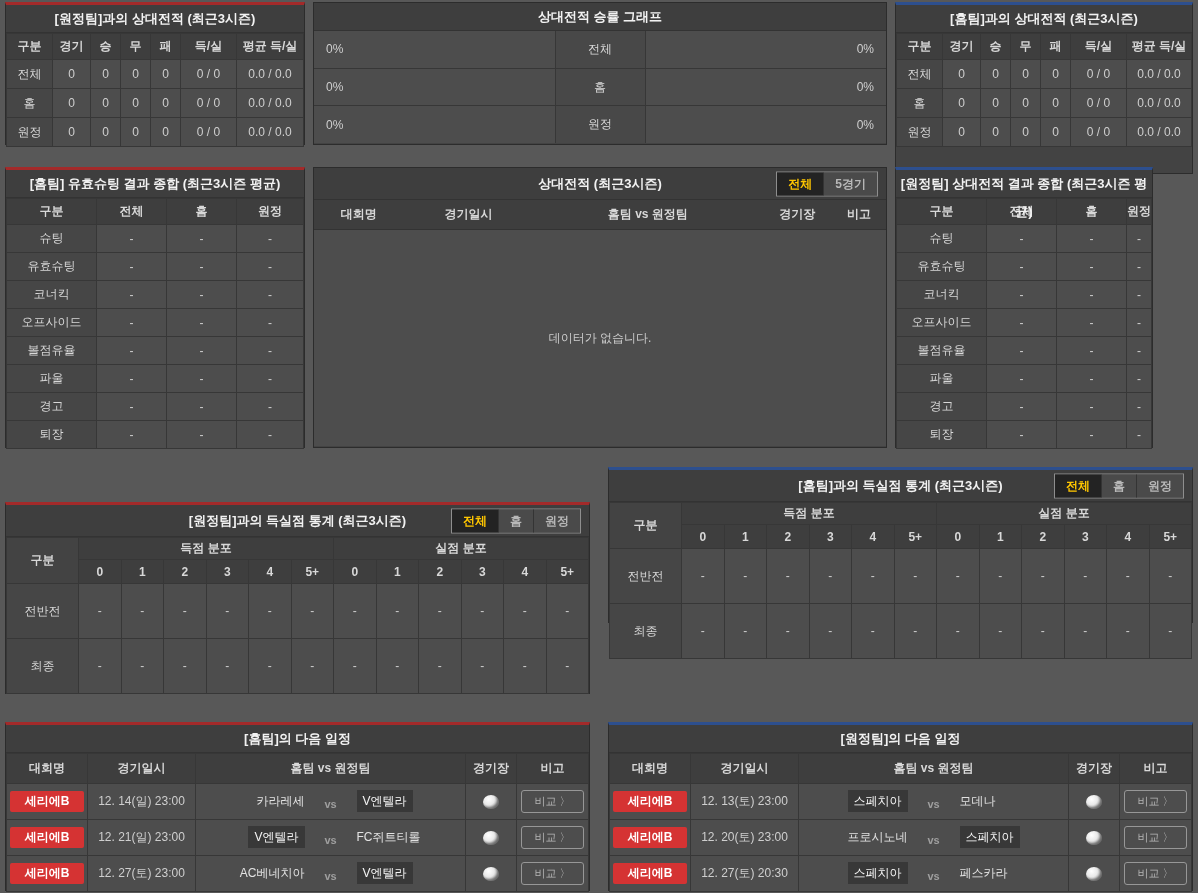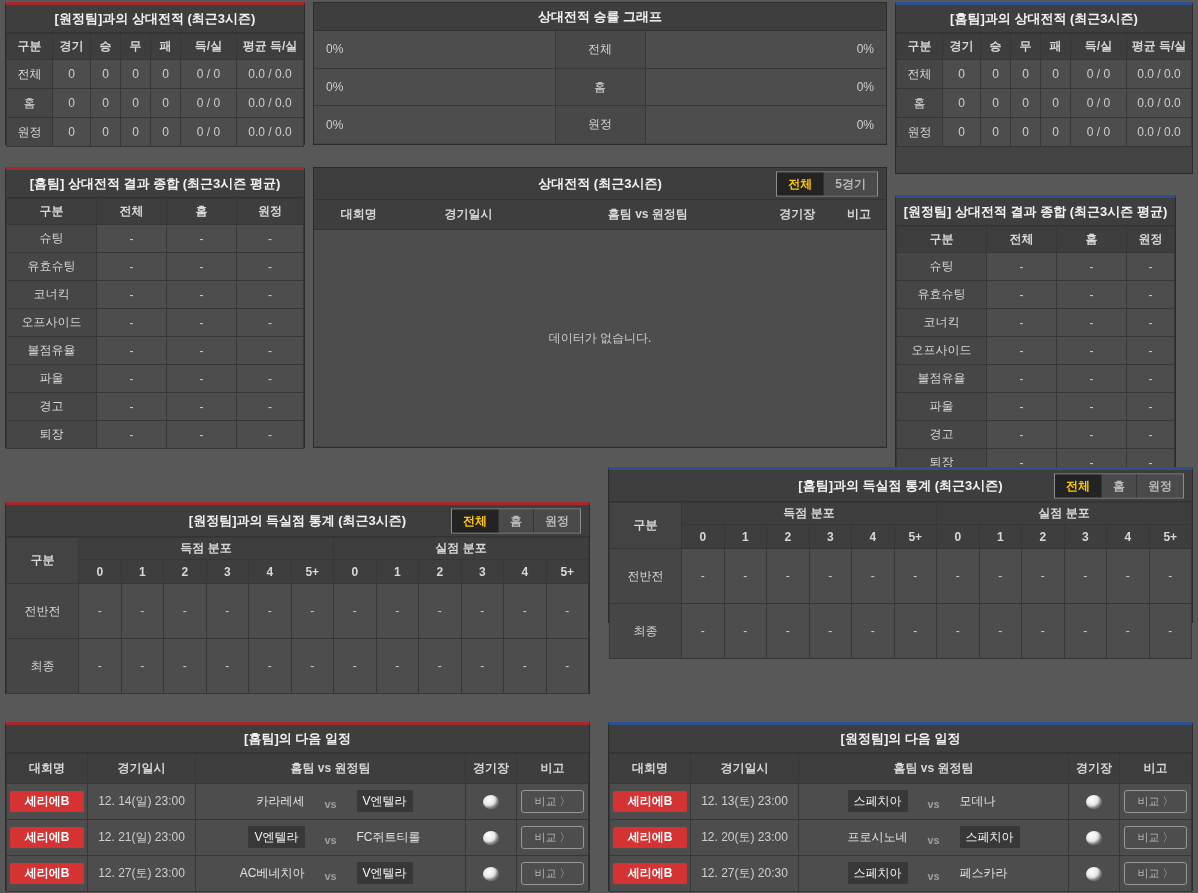--- a/index.html
+++ b/index.html
@@ -243,21 +243,21 @@
             <td>0</td>
             <td>0</td>
             <td>0 / 0</td>
             <td>0.0 / 0.0</td>
           </tr>
         </tbody>
       </table>
   </div>
 
   <div class="panel red" id="p-sum-home" style="left:5px; top:167px; width:300px; height:281px;">
-    <div class="panel-title">[홈팀] 상대전적 결과 종합 (최근3시즌 평균)</div>
+    <div class="panel-title">[홈팀] 유효슈팅 결과 종합 (최근3시즌 평균)</div>
     <table class="sum-table" id="tbl-sum-home">
         <colgroup>
           <col style="width: 90px;">
           <col style="width: 70px;">
           <col style="width: 70px;">
           <col>
         </colgroup>
         <thead>
           <tr>
             <th>구분</th>
@@ -330,21 +330,21 @@
     <div class="list-header" id="list-header">
         <span style="width: 90px;">대회명</span>
         <span style="width: 130px;">경기일시</span>
         <span style="width: 230px;">홈팀  vs  원정팀</span>
         <span style="width: 70px;">경기장</span>
         <span style="width: 54px;">비고</span>
       </div>
     <div class="empty-area">데이터가 없습니다.</div>
   </div>
 
-  <div class="panel blue" id="p-sum-away" style="left:895px; top:167px; width:281px; height:281px;margin-top:28px;">
+  <div class="panel blue" id="p-sum-away" style="left:895px; top:167px; width:258px; height:281px;">
     <div class="panel-title">[원정팀] 상대전적 결과 종합 (최근3시즌 평균)</div>
     <table class="sum-table" id="tbl-sum-away">
         <colgroup>
           <col style="width: 90px;">
           <col style="width: 70px;">
           <col style="width: 70px;">
           <col>
         </colgroup>
         <thead>
           <tr>

